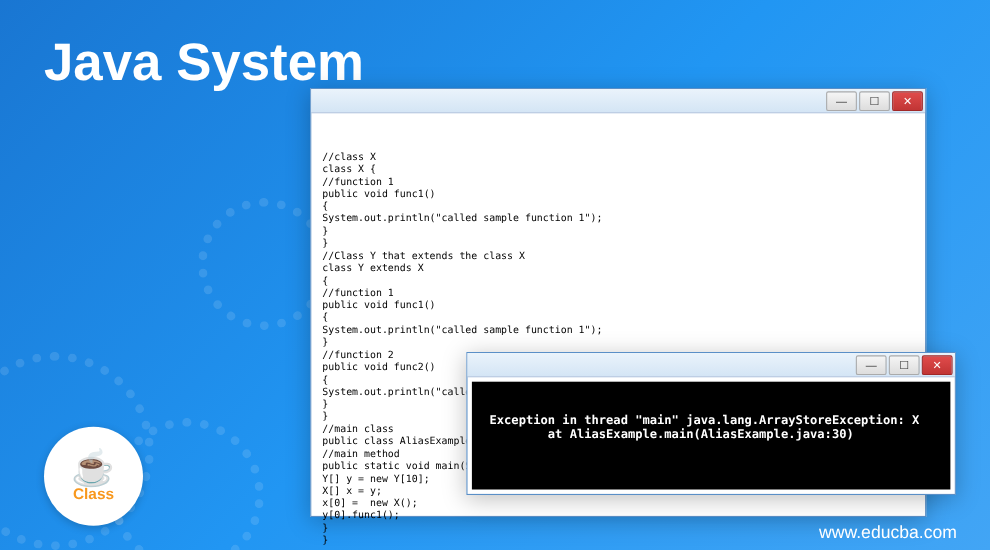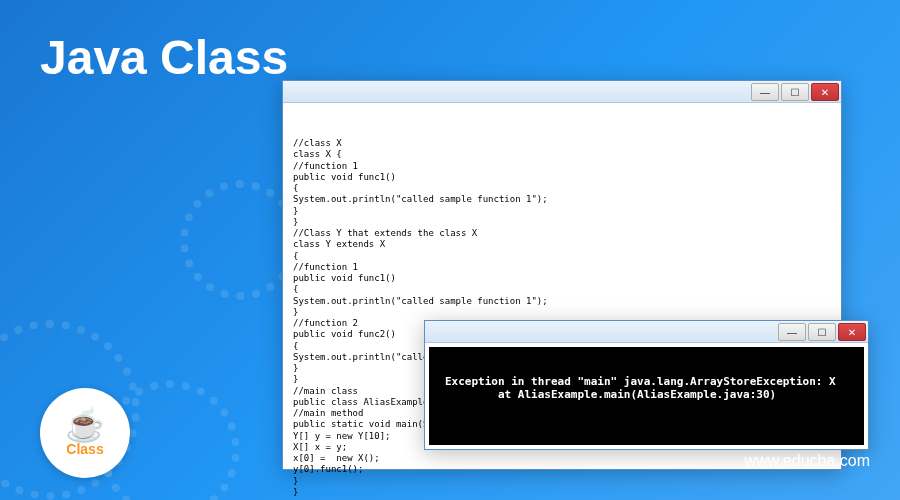--- a/index.html
+++ b/index.html
@@ -46,21 +46,21 @@
     color: #5382a1;
     line-height: 1;
   }
   .logo-badge .java-text {
     font-size: 14px;
     color: #f8981d;
     font-weight: bold;
   }
   .url {
     position: absolute;
-    bottom: 30px;
+    bottom: 6px;
     right: 30px;
     color: #fff;
     font-size: 16px;
   }
   .window {
     position: absolute;
     background: #fff;
     border: 1px solid #5a8fc7;
     box-shadow: 0 4px 20px rgba(0,0,0,0.25);
   }
@@ -112,21 +112,21 @@
     overflow: hidden;
   }
 </style>
 </head>
 <body>
 
 <div class="bg-gear gear1"></div>
 <div class="bg-gear gear2"></div>
 <div class="bg-gear gear3"></div>
 
-<div class="title">Java Class</div>
+<div class="title">Java System</div>
 
 <div class="window win1">
   <div class="titlebar">
     <div class="tbtn">—</div>
     <div class="tbtn">☐</div>
     <div class="tbtn close">✕</div>
   </div>
   <div class="content">//class X
 class X {
 //function 1

